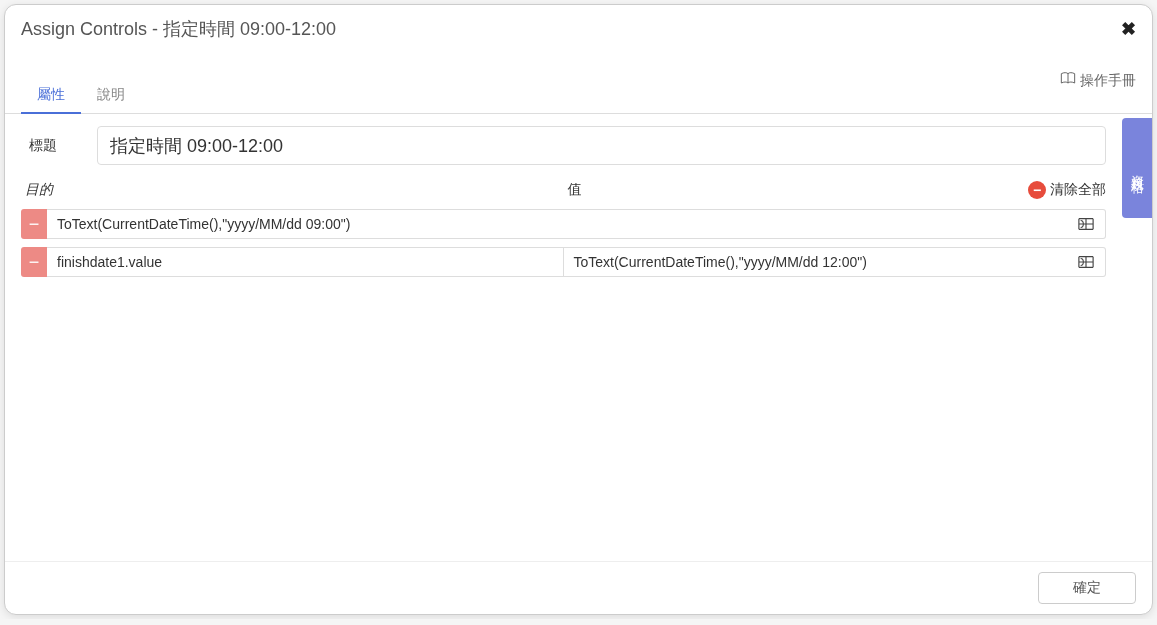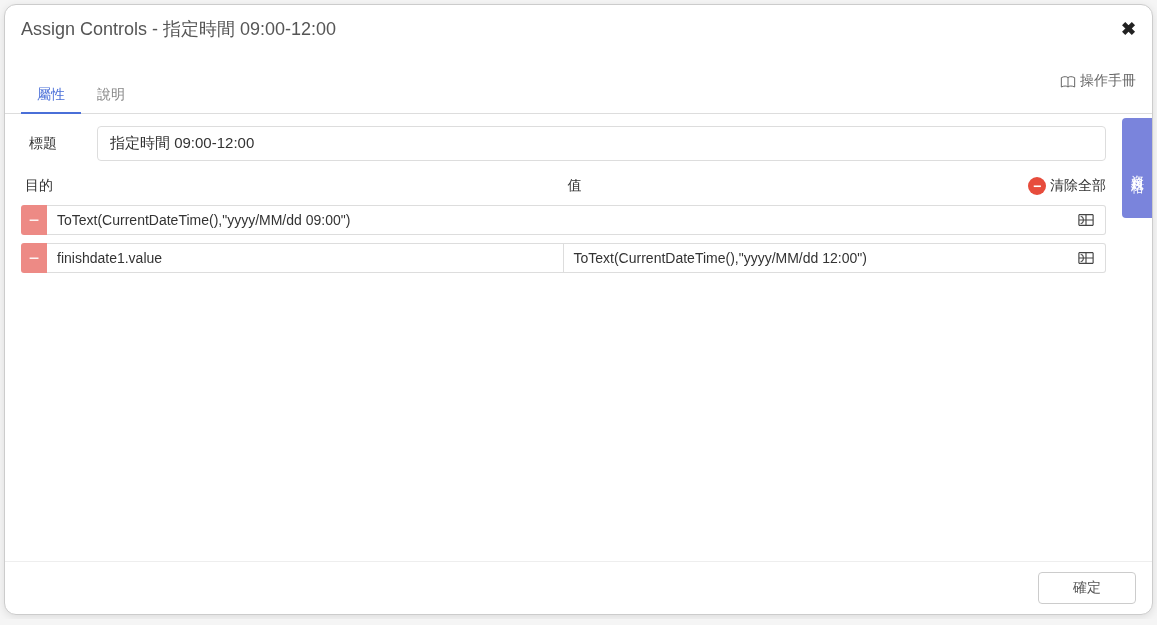--- a/index.html
+++ b/index.html
@@ -53,21 +53,21 @@
   margin-bottom: -1px;
   margin-top: 29px;
 }
 .tab.active {
   color: #4a6fd8;
   border-bottom: 2px solid #4a6fd8;
 }
 .tab-right {
   margin-left: auto;
   display: flex;
-  align-items: flex-end;
+  align-items: flex-start;
   color: #666;
   cursor: pointer;
   gap: 4px;
 }
 .book-icon {
   width: 16px;
   height: 14px;
   display: inline-block;
 }
 .content-wrapper {
@@ -106,32 +106,33 @@
 }
 .title-label {
   min-width: 48px;
   padding-left: 8px;
 }
 .title-input {
   flex: 1;
   border: 1px solid #ddd;
   border-radius: 4px;
   padding: 8px 12px;
-  font-size: 15px;
+  font-size: 18px;
   color: #333;
   font-family: inherit;
 }
 .columns-header {
   display: flex;
   align-items: center;
   margin-bottom: 10px;
 }
 .col-target {
   flex: 0 0 50%;
   padding-left: 4px;
+  font-style: italic;
 }
 .col-value {
   flex: 1;
   padding-left: 4px;
 }
 .clear-all {
   display: flex;
   align-items: center;
   gap: 4px;
   cursor: pointer;

